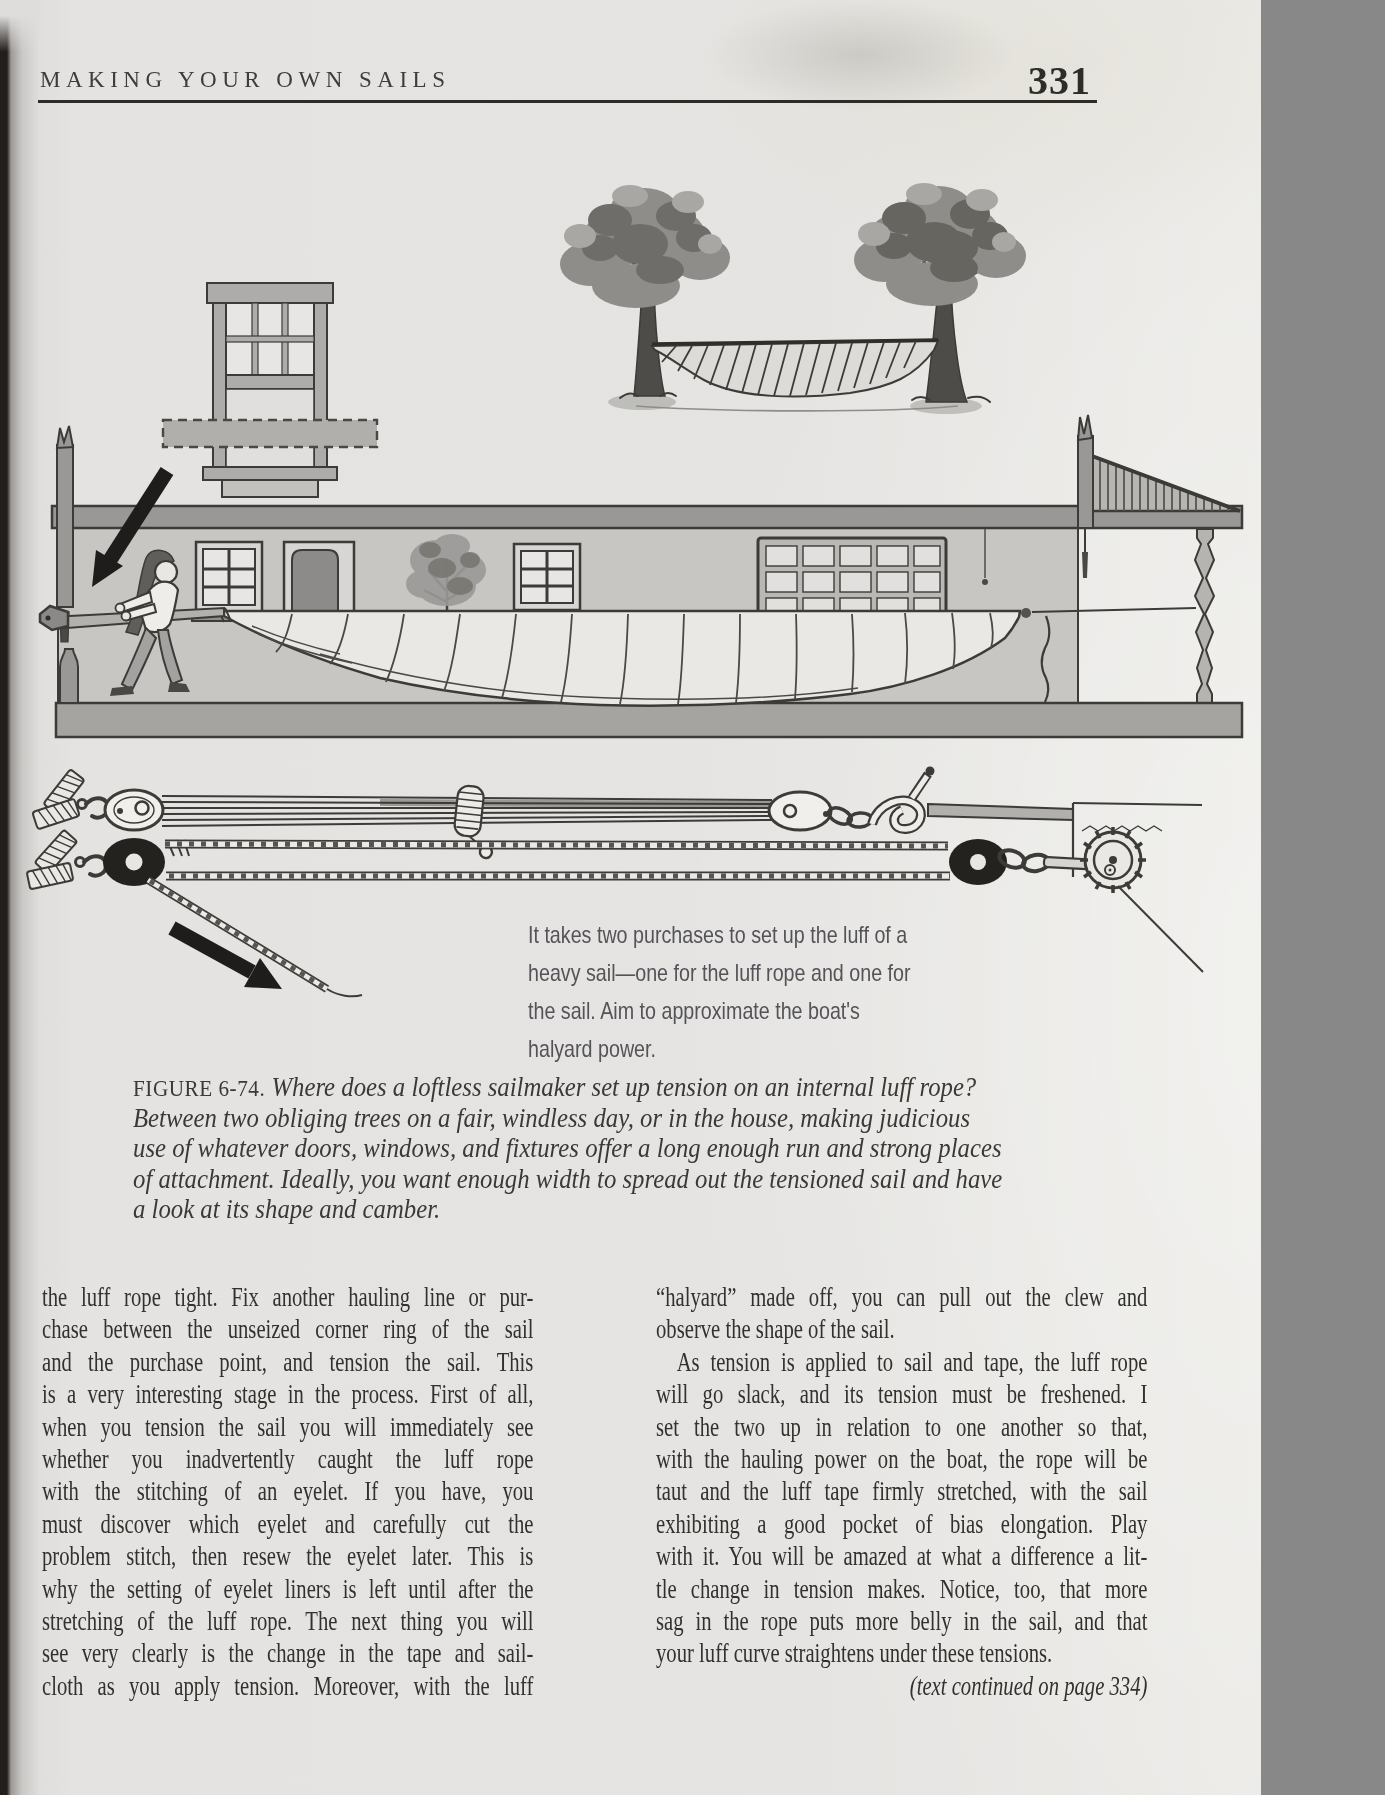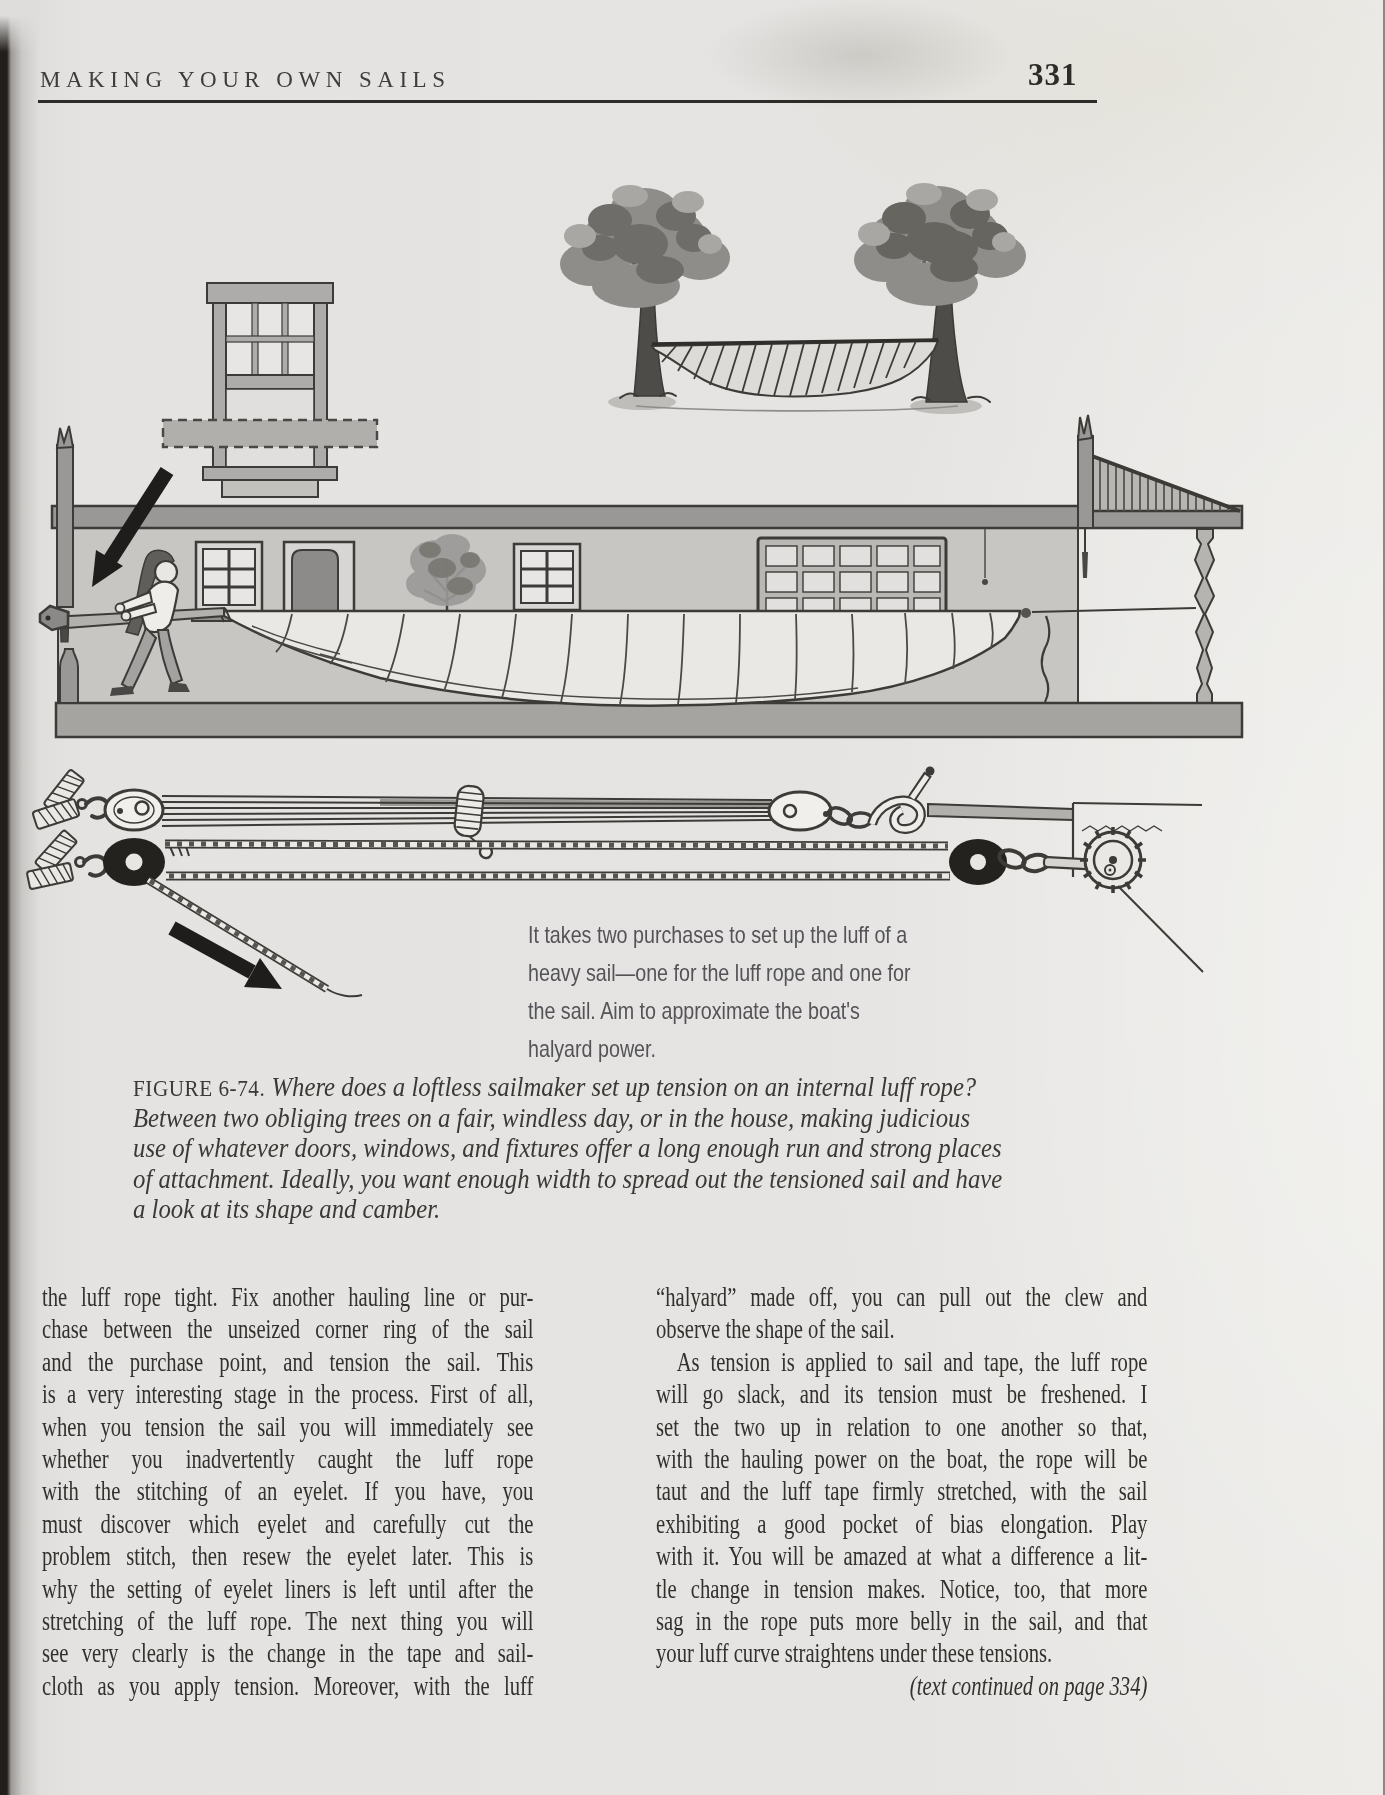--- a/index.html
+++ b/index.html
@@ -1,30 +1,30 @@
 <!DOCTYPE html>
 <html><head>
 <meta charset="utf-8">
 <style>
   html,body{margin:0;padding:0;background:#888;}
   .page{
-    position:relative;width:1383px;height:1795px;overflow:hidden;
+    position:relative;width:1261px;height:1795px;overflow:hidden;
     font-family:"Liberation Serif",serif;color:#32312d;
     background:
       radial-gradient(220px 80px at 860px 55px, rgba(148,146,138,.30), transparent 70%),
       radial-gradient(520px 260px at 82% 4%, rgba(216,212,186,.22), transparent 72%),
       radial-gradient(900px 1400px at 106% 55%, rgba(255,255,253,.38), transparent 75%),
       linear-gradient(90deg,#dcdbd9 0,#e4e3e1 6%,#e5e4e2 65%,#ebeae7 100%);
   }
   .spine{position:absolute;left:0;top:0;width:40px;height:100%;
     background:linear-gradient(90deg, rgba(24,20,17,.95) 0 7px, rgba(58,52,47,.40) 11px, rgba(110,105,100,.18) 22px, rgba(0,0,0,0) 40px);}
   .spine-top-fade{position:absolute;left:0;top:0;width:40px;height:52px;
     background:linear-gradient(180deg,#dedddb 0 30%,rgba(222,221,219,0) 100%);}
   .hdr-title{position:absolute;left:40px;top:67px;font-size:23px;letter-spacing:5.5px;color:#3e3d39;}
-  .hdr-num{position:absolute;left:1028px;top:57px;font-size:31px;font-weight:bold;letter-spacing:1px;color:#2d2c29;}
+  .hdr-num{position:absolute;left:1028px;top:57px;font-size:40px;font-weight:bold;letter-spacing:1px;color:#2d2c29;}
   .hdr-rule{position:absolute;left:38px;top:100px;width:1059px;height:3px;background:#2d2c29;}
   .ill{position:absolute;left:0;top:140px;}
   .ill-cap{position:absolute;left:528px;top:916px;width:620px;
     font-family:"Liberation Sans","DejaVu Sans",sans-serif;font-size:24px;line-height:38px;color:#545458;
     transform:scaleX(.82);transform-origin:0 0;}
   .cap-line{white-space:nowrap;height:38px;}
   .fig-cap{position:absolute;left:133px;top:1072px;width:1130px;
     font-style:italic;font-size:27.5px;line-height:30.6px;color:#3a3935;
     transform:scaleX(.9);transform-origin:0 0;}
   .bl-fig{white-space:nowrap;height:30.6px;}

